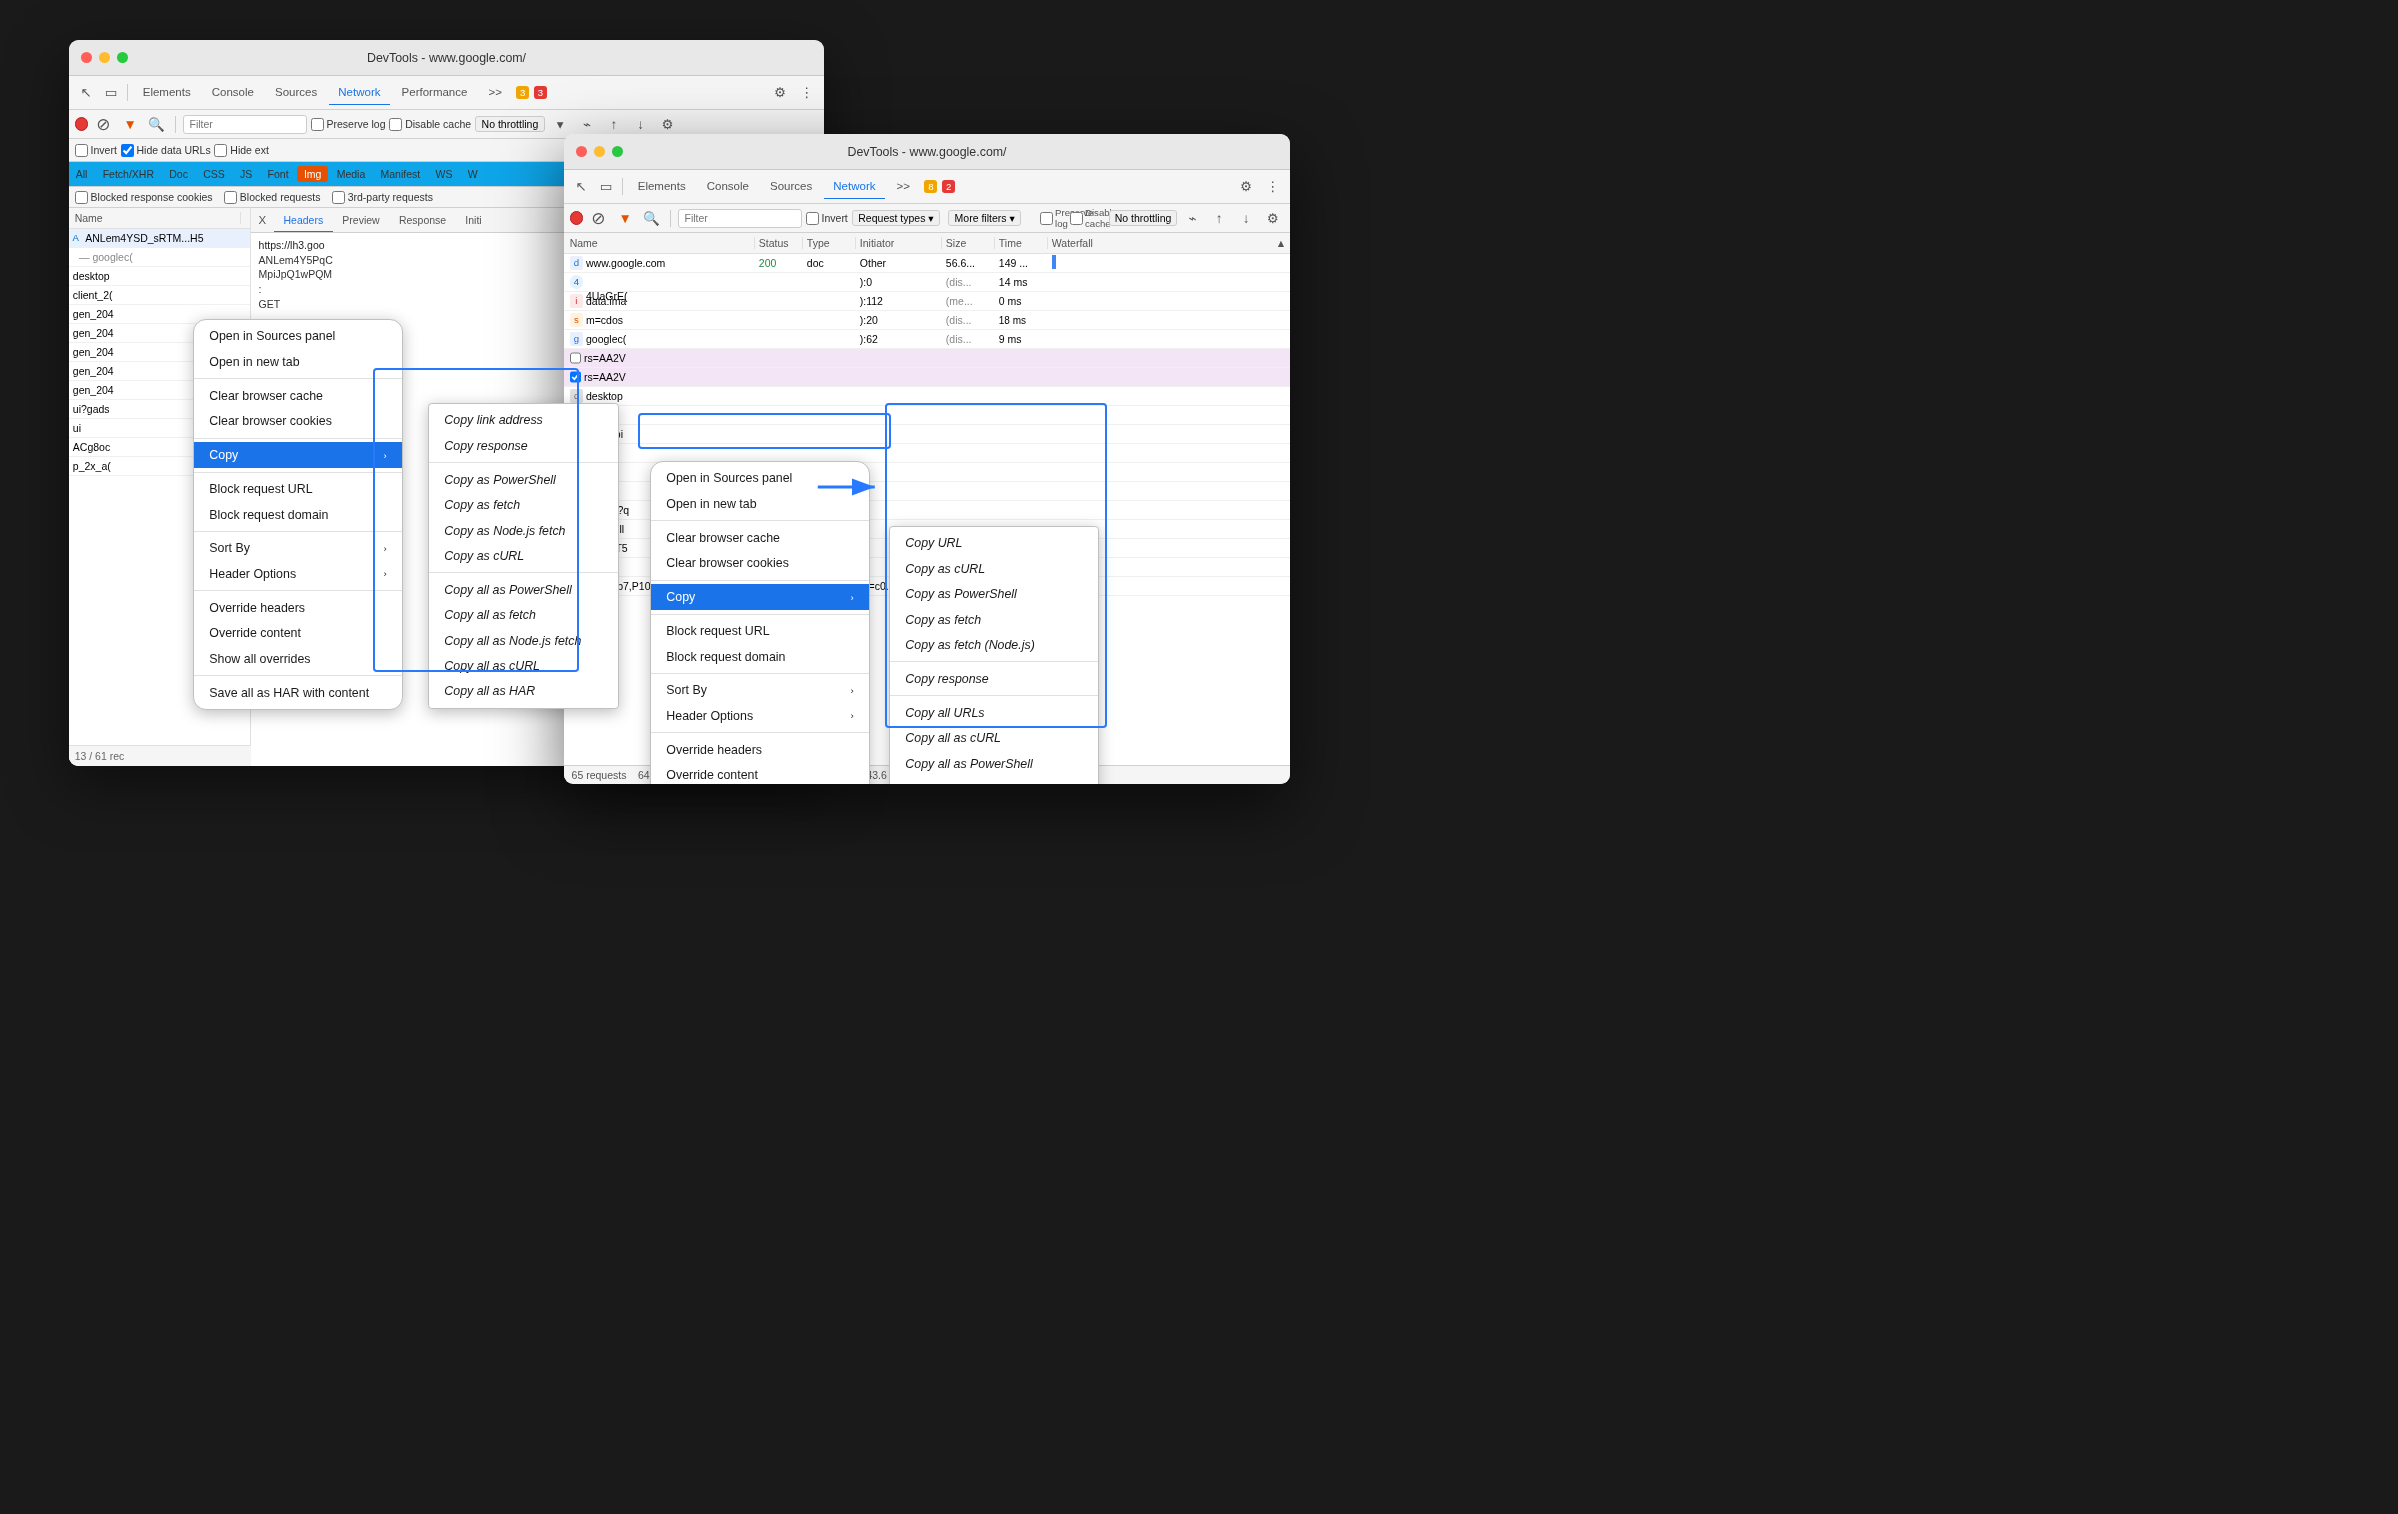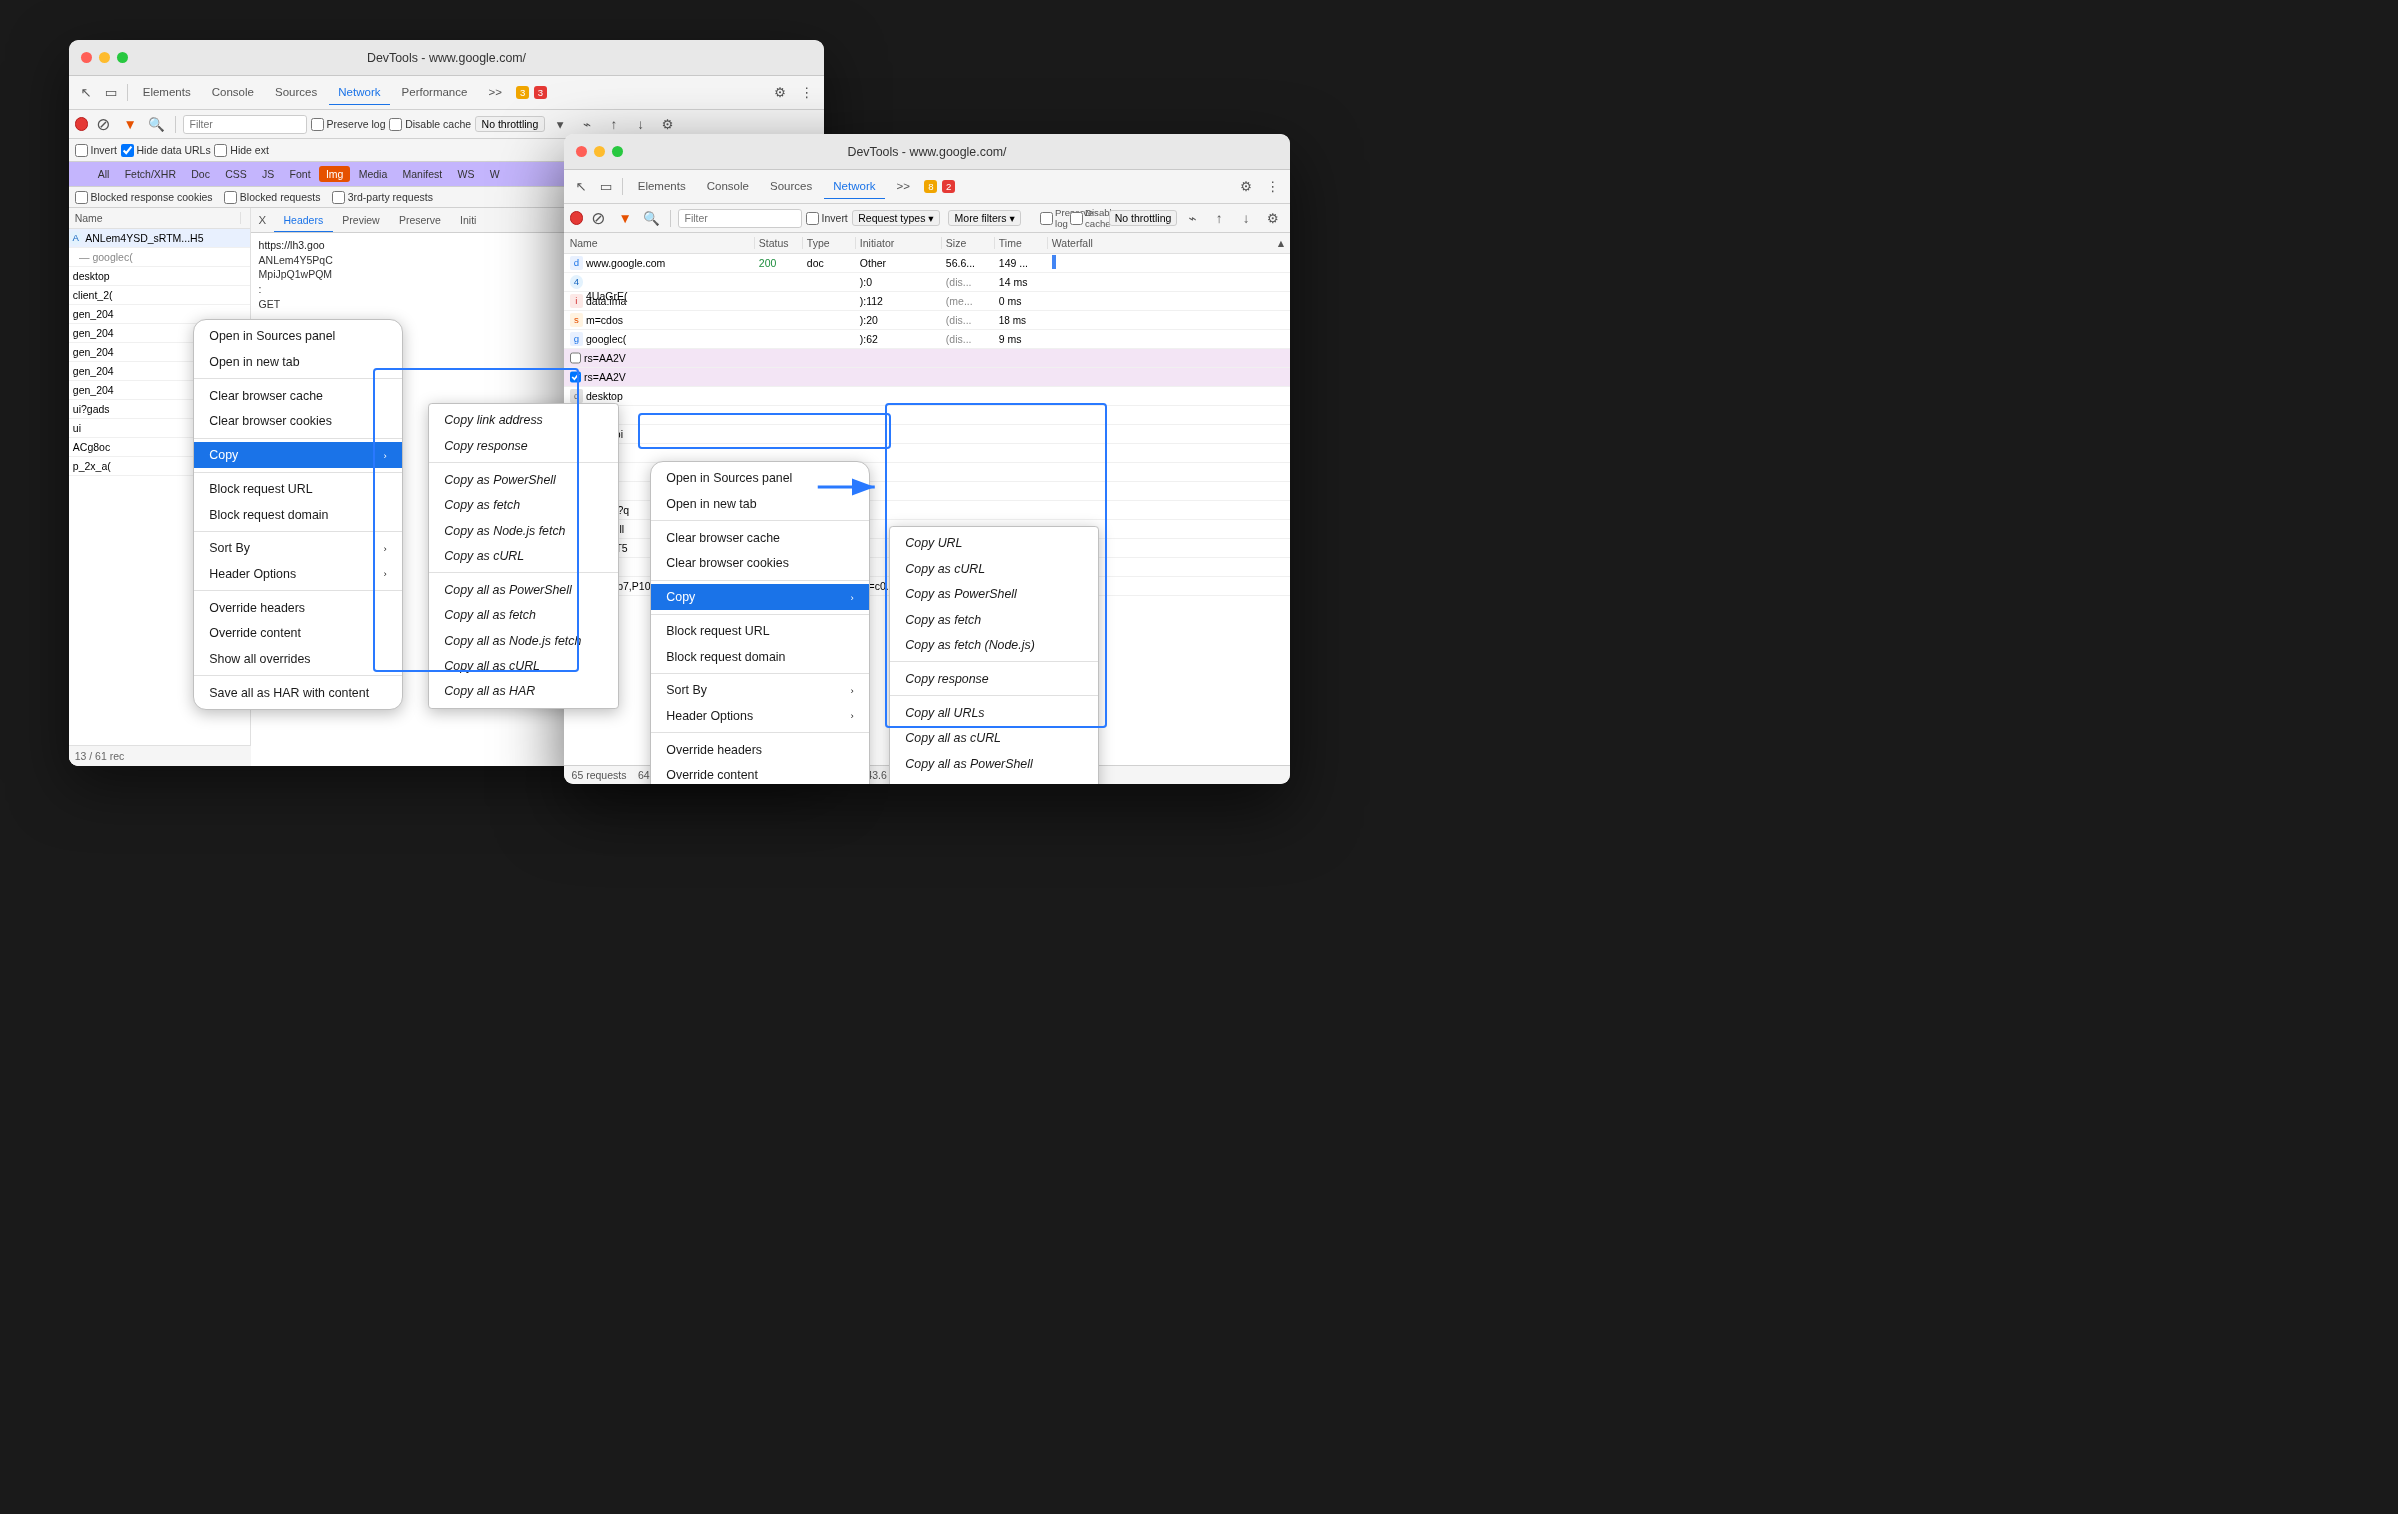--- a/index.html
+++ b/index.html
@@ -138,26 +138,26 @@
       align-items: center;
       gap: 2.9px;
       font-size: 10.5px;
       color: #333;
       cursor: pointer;
     }
     .checkbox-label input { cursor: pointer; }
 
     
     .type-filter-bar {
-      background: #c4b5fd;
+      background: #0ea5e9;
       border-bottom: 1px solid #d0d0d0;
       height: 25px;
       display: flex;
       align-items: center;
-      padding: 0 22px;
+      padding: 0 0;
       gap: 1.9px;
       font-size: 10.5px;
     }
     .type-btn {
       padding: 1.9px 6.7px;
       border-radius: 2.9px;
       cursor: pointer;
       font-size: 10.5px;
       color: #333;
       border: none;
@@ -463,21 +463,21 @@
           <span style="font-size:10.5px; padding-left:3.8px;">p_2x_a(</span>
         </div>
         <div style="padding: 3.8px 5.7px; font-size:10.5px; color:#666; background:#f5f5f5; border-top:1px solid #e0e0e0; position:absolute; bottom:0; left:0; width:182px;">13 / 61 rec</div>
       </div>
 
       <div style="flex:1; background:white; overflow:hidden;">
         <div class="details-tabs">
           <div class="details-tab" style="font-size:11.5px; padding:0 7.6px;">X</div>
           <div class="details-tab active">Headers</div>
           <div class="details-tab">Preview</div>
-          <div class="details-tab">Preserve</div>
+          <div class="details-tab">Response</div>
           <div class="details-tab">Initi</div>
         </div>
         <div style="padding:5.7px 7.6px; font-size:10.5px; color:#333;">
           <div style="margin-bottom:2.9px; font-size:10.5px; color:#1a1a1a;">https://lh3.goo</div>
           <div style="margin-bottom:2.9px; font-size:10.5px;">ANLem4Y5PqC</div>
           <div style="margin-bottom:2.9px; font-size:10.5px;">MpiJpQ1wPQM</div>
           <div style="margin-bottom:2.9px; font-size:10.5px;">:</div>
           <div style="margin-bottom:2.9px; font-size:10.5px;">GET</div>
         </div>
       </div>

